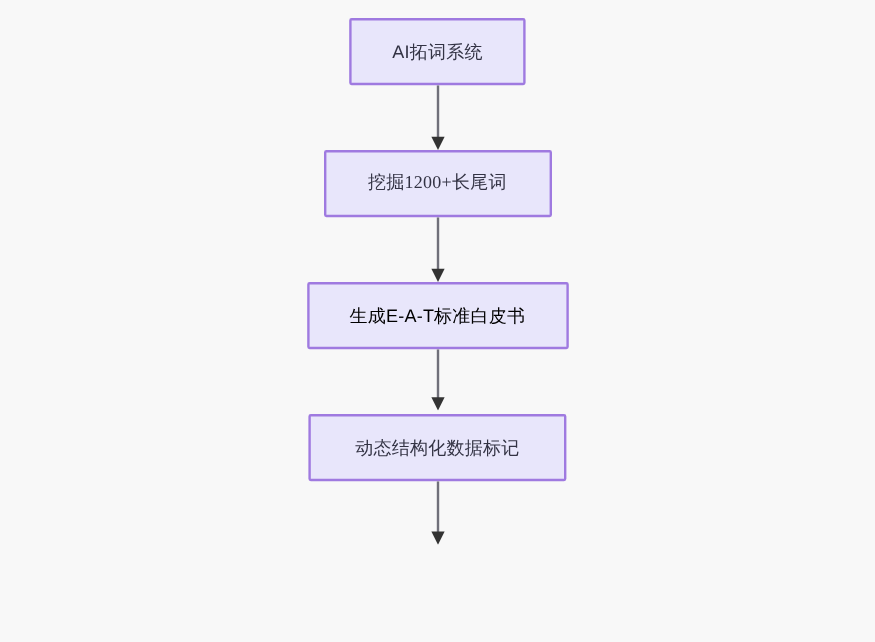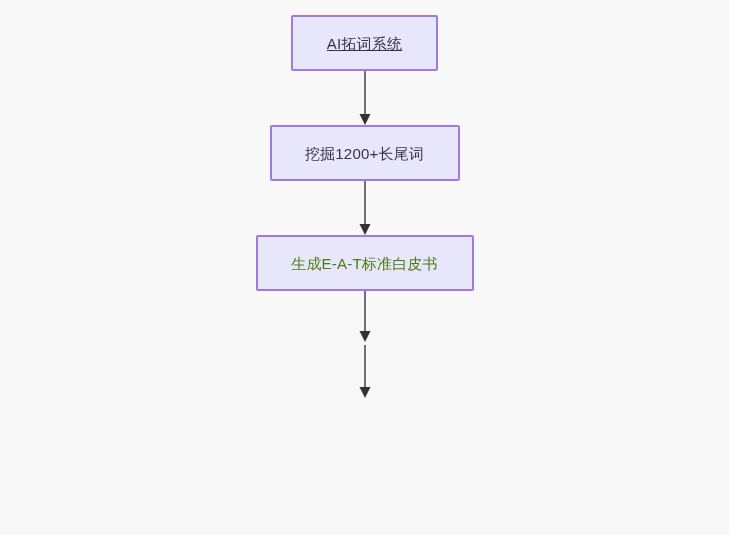--- a/index.html
+++ b/index.html
@@ -68,53 +68,56 @@
   }
 </style>
 </head>
 <body style="background: rgb(248, 248, 248);">
 
 <div id="flowchart">
   <div class="flow-column">
 
     <div class="spacer-top"></div>
 
-    <div class="node" id="node-1" style="width: 147px; background: rgb(232, 230, 251); border-color: rgb(159, 122, 224); color: rgb(51, 51, 68); text-decoration: underline;">
+    <div class="node" id="node-1" style="width: 147px; background: rgb(232, 230, 251); border-color: rgb(159, 122, 224); color: rgb(51, 51, 68);">
       <span class="node-label">AI拓词系统</span>
     </div>
 
     <div class="connector">
       <svg class="conn-svg" width="12" height="54" viewBox="0 0 12 54">
         <line x1="6" y1="0" x2="6" y2="45" stroke="#70707a" stroke-width="2"></line>
         <polygon points="6,54 0.5,43 11.5,43" fill="#333333"></polygon>
       </svg>
     </div>
 
-    <div class="node" id="node-2" style="width: 190px; background: rgb(232, 230, 251); border-color: rgb(159, 122, 224); color: rgb(51, 51, 68);">
+    <div class="node" id="node-2" style="width: 190px; background: rgb(232, 230, 251); border-color: rgb(159, 122, 224); color: rgb(51, 51, 68); font-family: Liberation Serif, serif;">
       <span class="node-label">挖掘1200+长尾词</span>
     </div>
 
     <div class="connector">
       <svg class="conn-svg" width="12" height="54" viewBox="0 0 12 54">
         <line x1="6" y1="0" x2="6" y2="45" stroke="#70707a" stroke-width="2"></line>
         <polygon points="6,54 0.5,43 11.5,43" fill="#333333"></polygon>
       </svg>
     </div>
 
-    <div class="node" id="node-3" style="width: 218px; background: rgb(232, 230, 251); border-color: rgb(159, 122, 224); color: #4d7c0f;">
+    <div class="node" id="node-3" style="width: 218px; background: rgb(232, 230, 251); border-color: rgb(159, 122, 224); color: #000000;">
       <span class="node-label">生成E-A-T标准白皮书</span>
     </div>
 
     <div class="connector">
       <svg class="conn-svg" width="12" height="51" viewBox="0 0 12 51">
         <line x1="6" y1="0" x2="6" y2="42" stroke="#70707a" stroke-width="2"></line>
         <polygon points="6,51 0.5,40 11.5,40" fill="#333333"></polygon>
       </svg>
     </div>
 
+    <div class="node" id="node-4" style="width: 215px; background: rgb(232, 230, 251); border-color: rgb(159, 122, 224); color: rgb(51, 51, 68);">
+      <span class="node-label">动态结构化数据标记</span>
+    </div>
 
     <div class="connector">
       <svg class="conn-svg" width="12" height="53" viewBox="0 0 12 53">
         <line x1="6" y1="0" x2="6" y2="44" stroke="#70707a" stroke-width="2"></line>
         <polygon points="6,53 0.5,42 11.5,42" fill="#333333"></polygon>
       </svg>
     </div>
 
 
   </div>

